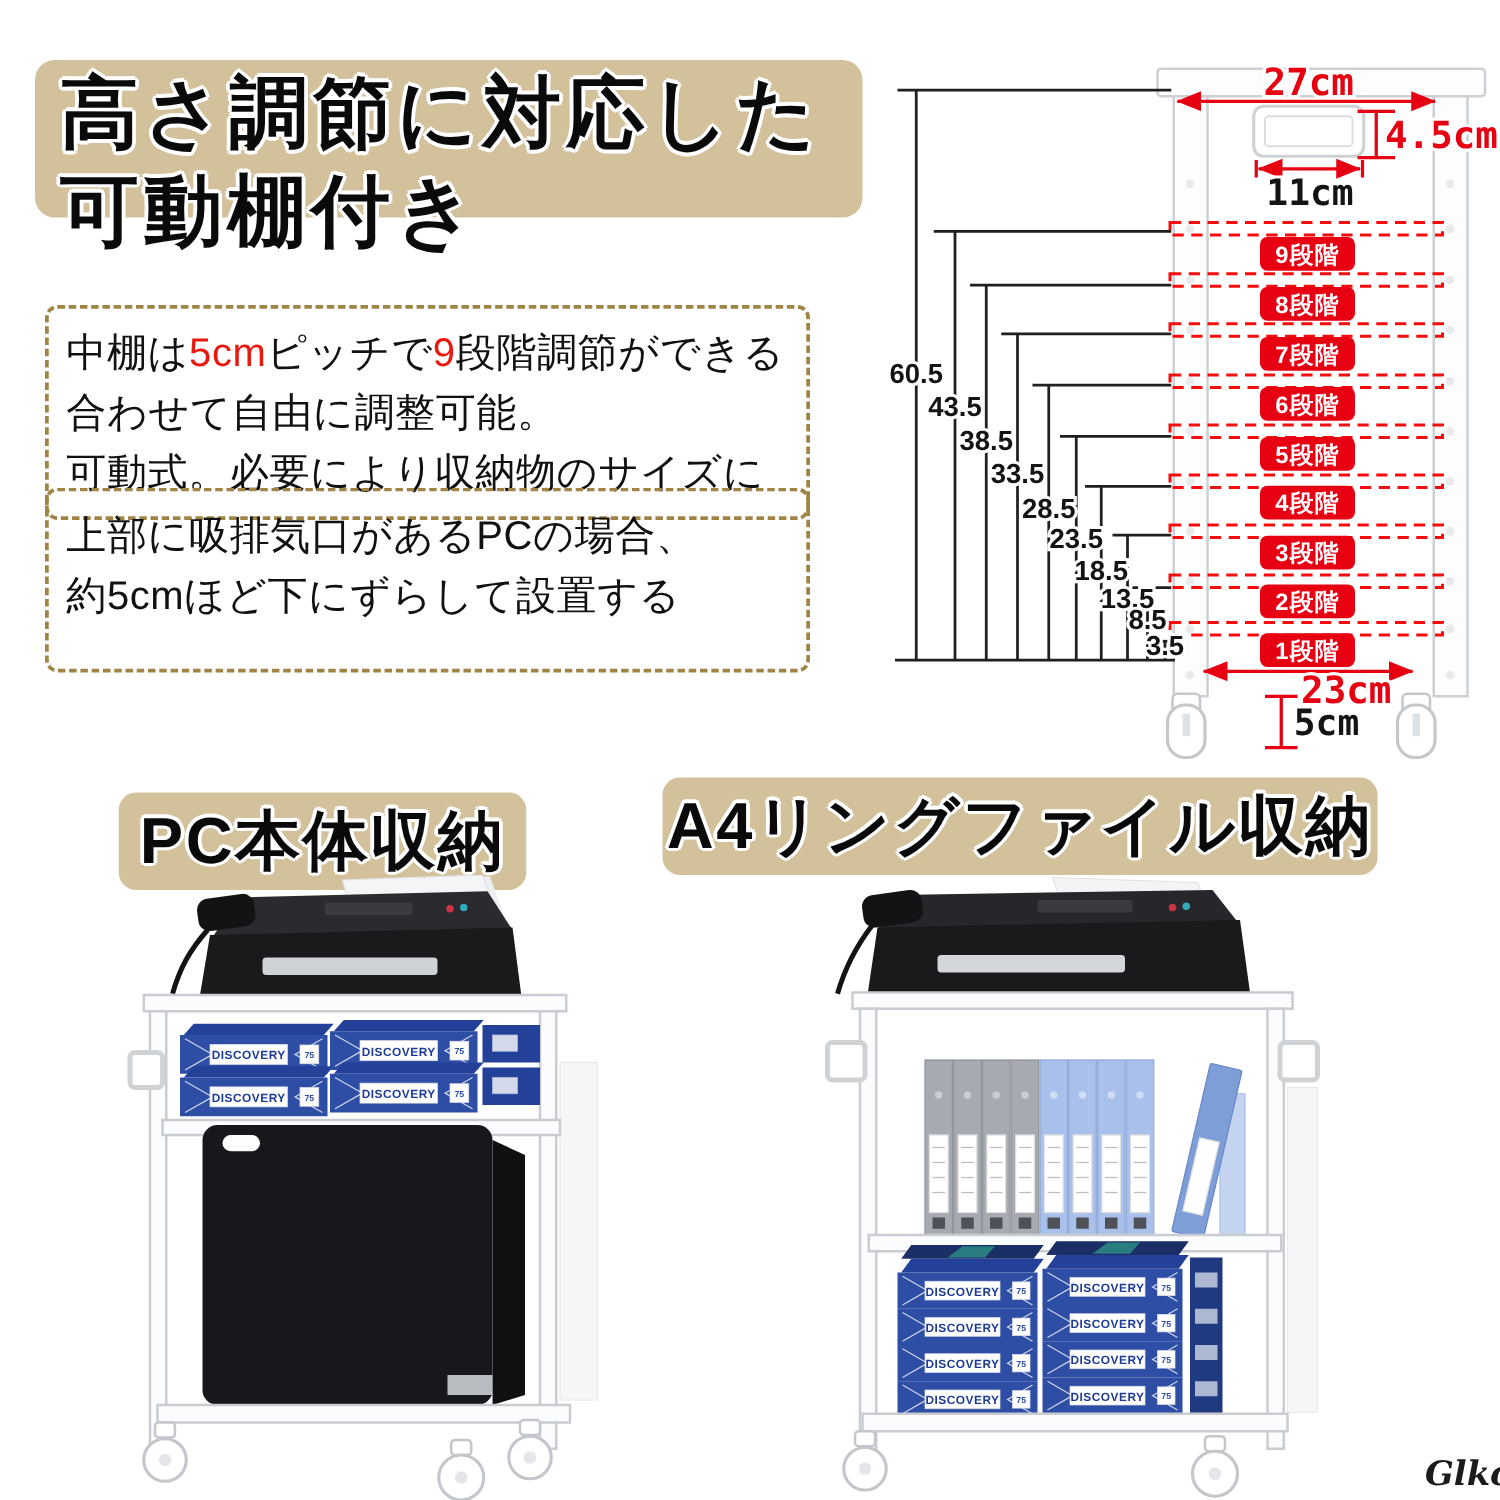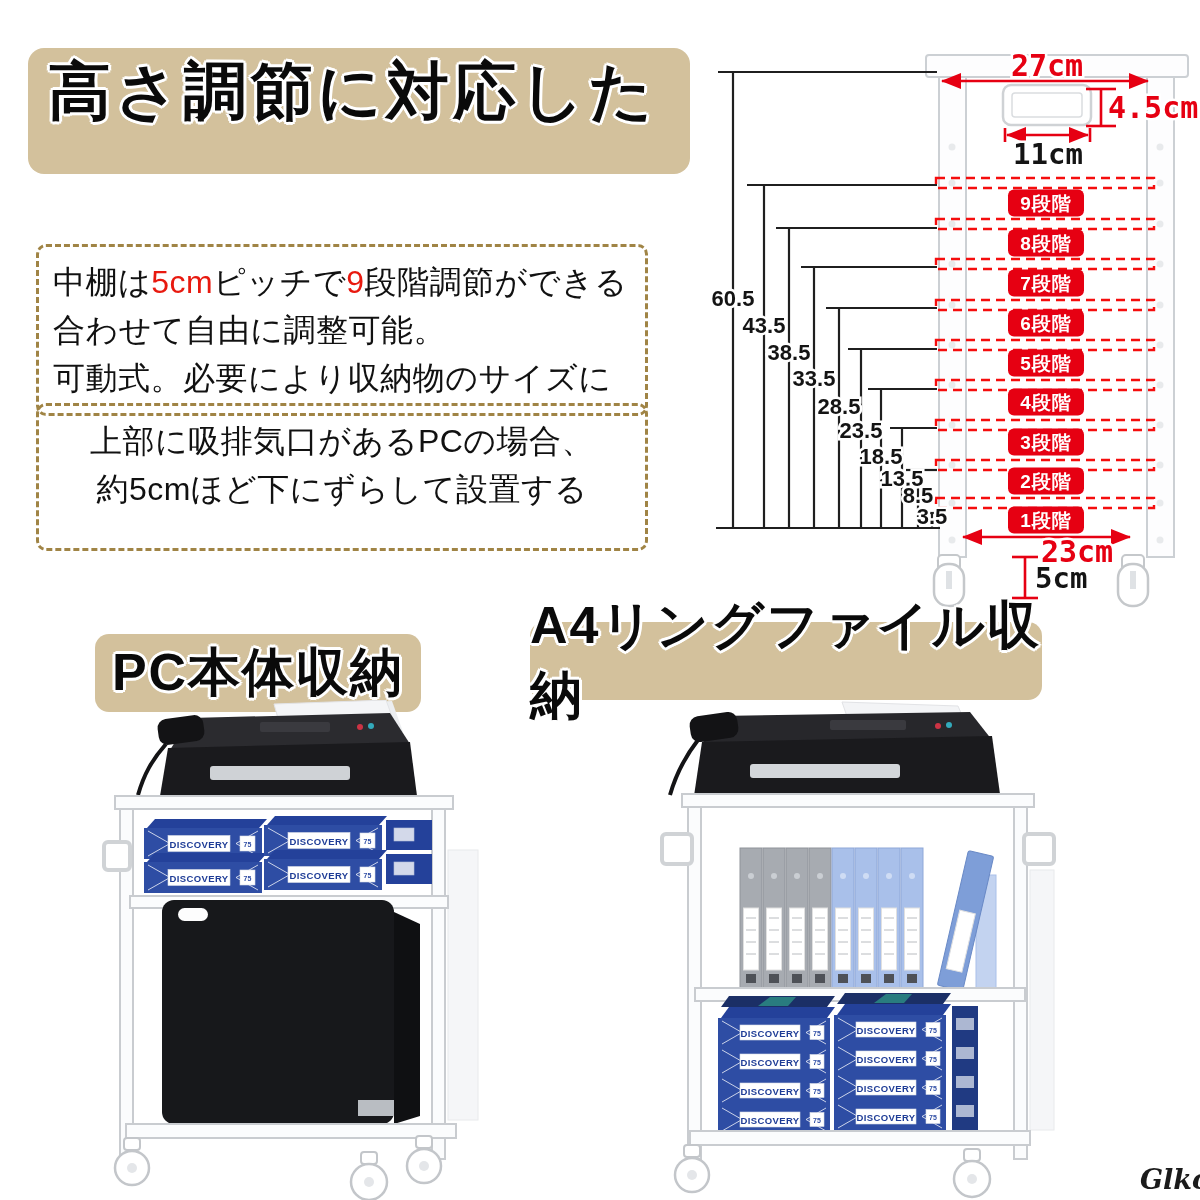--- a/index.html
+++ b/index.html
@@ -9,31 +9,31 @@
   .title-box{position:absolute;left:28px;top:48px;width:662px;height:126px;
              background:#d3c19c;border-radius:16px;padding:4px 16px 0 20px;box-sizing:border-box;}
   .title-line{font-size:63px;font-weight:bold;color:#0a0a0a;letter-spacing:4px;line-height:78px;
               text-shadow:3px 0 0 #fff,-3px 0 0 #fff,0 3px 0 #fff,0 -3px 0 #fff,
                           2px 2px 0 #fff,-2px 2px 0 #fff,2px -2px 0 #fff,-2px -2px 0 #fff;}
   
   .note{position:absolute;left:36px;width:612px;min-height:148px;box-sizing:border-box;
         border:3px dashed #a08445;border-radius:10px;padding:11px 14px;
         font-size:32px;line-height:1.5;color:#111;letter-spacing:0.5px;}
   .note1{top:244px;}
-  .note2{top:403px;text-align:center;}
+  .note2{top:390px;}
   .note .ln{display:block;white-space:nowrap;}
   .red{color:#e8190f;}
   
   .section-label{position:absolute;top:622px;height:78px;background:#d3c19c;border-radius:14px;
                  display:flex;align-items:center;justify-content:center;
                  font-size:52px;font-weight:bold;color:#0a0a0a;letter-spacing:2px;
                  text-shadow:3px 0 0 #fff,-3px 0 0 #fff,0 3px 0 #fff,0 -3px 0 #fff,
                              2px 2px 0 #fff,-2px 2px 0 #fff,2px -2px 0 #fff,-2px -2px 0 #fff;}
   .label-pc{left:95px;width:326px;margin-top:12px;}
-  .label-a4{left:530px;width:512px;}
+  .label-a4{left:530px;width:572px;}
   
   .diagram{position:absolute;left:690px;top:40px;}
   .photo-left{position:absolute;left:60px;top:700px;}
   .photo-right{position:absolute;left:590px;top:700px;}
   .watermark{position:absolute;left:1140px;top:1164px;font-family:"DejaVu Serif",serif;
              font-style:italic;font-weight:bold;font-size:27px;color:#1b1b1b;}
   
   .mline{stroke:#1f1f1f;stroke-width:2.2;}
   .hnum{font:bold 22px "Liberation Sans",sans-serif;fill:#141414;text-anchor:middle;
         paint-order:stroke;stroke:#fff;stroke-width:5px;}
@@ -54,20 +54,21 @@
   .s75{font:bold 7px "Liberation Sans",sans-serif;fill:#2e4da4;text-anchor:middle;}
   .chev{fill:none;stroke:#fff;stroke-width:1;opacity:0.75;}
 </style>
 </head>
 <body>
 
 <div class="canvas">
 
   <div class="title-box">
     <div class="title-line">高さ調節に対応した</div>
+    <div class="title-line">可動棚付き</div>
   </div>
 
   <div class="note note1">
     <span class="ln"><span>中棚は</span><span class="red">5cm</span><span>ピッチで</span><span class="red">9</span><span>段階調節ができる</span></span>
     <span class="ln">合わせて自由に調整可能。</span>
     <span class="ln">可動式。必要により収納物のサイズに</span>
   </div>
 
   <div class="note note2">
     <span class="ln">上部に吸排気口があるPCの場合、</span>

